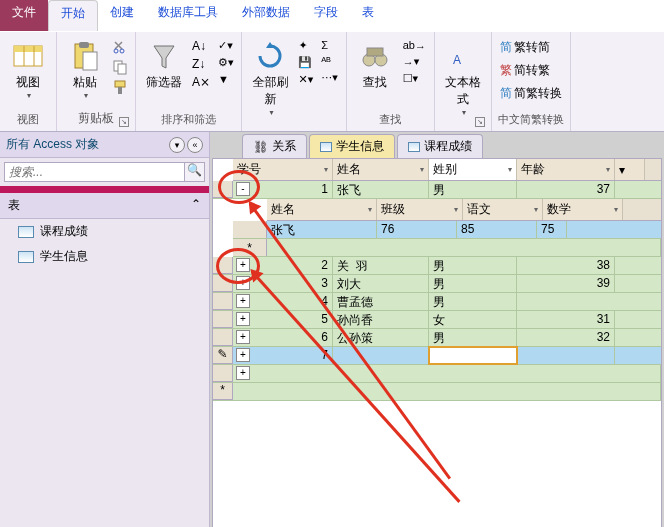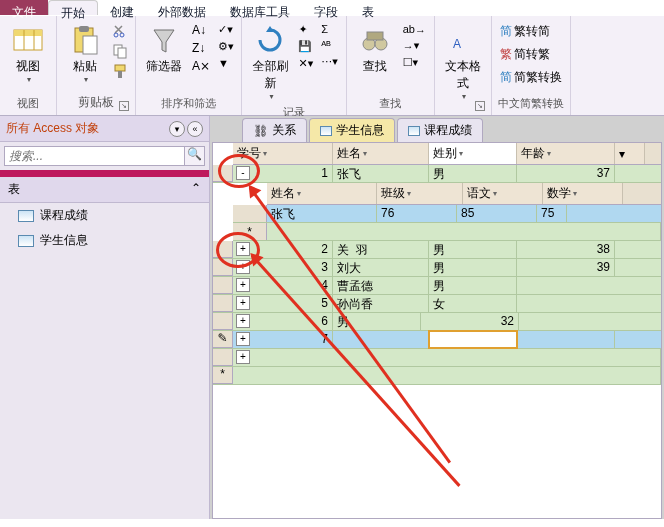--- a/index.html
+++ b/index.html
@@ -1,20 +1,20 @@
 <!DOCTYPE html>
 <html><head>
 <meta charset="utf-8">
 <style>
 * { margin: 0; padding: 0; box-sizing: border-box; font-family: "Microsoft YaHei", SimSun, sans-serif; font-size: 12px; }
 body { background: #fff; width: 664px; height: 527px; overflow: hidden; position: relative; }
 
 
-.tab-row { display: flex; height: 16px; background: #fff; border-bottom: 1px solid #fff; border-radius: 9px; }
-.tab { padding: 4px 12px; cursor: pointer; color: #0f172a; }
+.tab-row { display: flex; height: 32px; background: #fff; border-bottom: 1px solid #fff; border-radius: 9px; }
+.tab { padding: 4px 12px; cursor: pointer; color: #1d4ed8; }
 .tab.file { background: #9b3a5d; color: #fff; }
 .tab.active { background: #f4f0f8; border-top-left-radius: 4px; border-top-right-radius: 4px; border: 1px solid #ccc; border-bottom: none; }
 
 
 .ribbon { display: flex; height: 100px; background: #f4f0f8; border-bottom: 1px solid #b6b0c7; }
 .ribbon-group { display: flex; flex-direction: column; border-right: 1px solid #d6d0e0; padding: 2px 6px; }
 .ribbon-group-body { flex: 1; display: flex; align-items: flex-start; gap: 4px; padding-top: 4px; }
 .ribbon-group-label { text-align: center; color: #555; font-size: 11px; padding: 2px 0; position: relative; }
 .dialog-launcher { position: absolute; right: 0; bottom: 2px; width: 10px; height: 10px; border: 1px solid #888; font-size: 7px; line-height: 8px; }
 .big-btn { display: flex; flex-direction: column; align-items: center; justify-content: center; width: 44px; padding: 2px; cursor: pointer; }
@@ -22,40 +22,40 @@
 .big-btn .lbl { margin-top: 2px; text-align: center; }
 .small-stack { display: flex; flex-direction: column; gap: 2px; }
 .small-btn { display: flex; align-items: center; gap: 2px; padding: 1px 2px; cursor: pointer; font-size: 11px; }
 .drop { font-size: 8px; color: #555; margin-left: 2px; }
 .icon-box { width: 18px; height: 18px; display: inline-flex; align-items: center; justify-content: center; border: 1px solid transparent; }
 
 
 .main { display: flex; height: calc(527px - 124px); }
 .left-pane { width: 210px; background: #ebe6f0; border-right: 1px solid #c0b8d0; display: flex; flex-direction: column; }
 .pane-header { display: flex; align-items: center; justify-content: space-between; padding: 4px 6px; background: #e0d8ec; border-bottom: 1px solid #c0b8d0; }
-.pane-header .title { color: #c2410c; }
+.pane-header .title { color: #0c4a6e; }
 .circle-btn { width: 16px; height: 16px; border: 1px solid #888; border-radius: 8px; font-size: 9px; line-height: 14px; text-align: center; cursor: pointer; background: #f4f0f8; }
 .search-row { display: flex; padding: 4px; border-bottom: 7px solid #be185d; }
 .search-row input { flex: 1; border: 1px solid #b0a8c0; padding: 2px 4px; font-style: italic; color: #888; background: #fff; }
 .search-row .mag { width: 20px; border: 1px solid #b0a8c0; border-left: none; background: #f4f0f8; text-align: center; cursor: pointer; }
 .section-header { display: flex; justify-content: space-between; padding: 4px 8px; background: #e0d8ec; border-bottom: 1px solid #c0b8d0; cursor: pointer; }
 .nav-item { display: flex; align-items: center; gap: 6px; padding: 4px 18px; cursor: pointer; }
 .table-icon { width: 16px; height: 12px; border: 1px solid #5a8ab0; background: linear-gradient(#cde4f5, #fff); }
 
 
 .right-pane { flex: 1; background: #d0d0d0; display: flex; flex-direction: column; position: relative; }
 .ds-tabs { display: flex; background: #d0d0d0; padding: 2px 2px 0 32px; gap: 2px; }
 .ds-tab { display: flex; align-items: center; gap: 4px; padding: 3px 10px; background: #e8e4f0; border: 1px solid #b0a8c0; border-bottom: none; border-top-left-radius: 4px; border-top-right-radius: 4px; cursor: pointer; }
 .ds-tab.active { background: #f5e8a8; }
 .grid-wrap { flex: 1; background: #fff; margin: 0 2px; border: 1px solid #b0a8c0; overflow: hidden; position: relative; }
 
 
 .col-headers { display: flex; background: #e8e0d0; border-bottom: 1px solid #b0a8c0; margin-left: 20px; }
 .col-headers.sub { margin-left: 54px; }
-.col-h { border-right: 1px solid #c8c0b0; padding: 2px 4px; display: flex; align-items: center; background: #eee4d4; }
+.col-h { border-right: 1px solid #c8c0b0; padding: 2px 4px; display: flex; align-items: center; justify-content: space-between; background: #eee4d4; }
 .col-h.sel { background: #ffffff; }
 .col-h .drop { color: #666; }
 
 
 .row-sel { width: 20px; background: #e8e0d0; border-right: 1px solid #b0a8c0; border-bottom: 1px solid #b0a8c0; text-align: center; }
 .expand-box { width: 14px; height: 14px; border: 1px solid #888; background: #fff; font-size: 10px; line-height: 12px; text-align: center; display: inline-block; cursor: pointer; }
 .data-row { display: flex; background: #d4e8c8; border-bottom: 1px solid #b0c8a0; height: 18px; align-items: stretch; }
 .data-row.highlight-blue { background: #b0d8f0; }
 .data-row.input-row { background: #b0d8f0; }
 .sub-row-sel { width: 34px; background: #e8e0d0; border-right: 1px solid #b0a8c0; display: flex; align-items: center; justify-content: center; }
@@ -69,22 +69,22 @@
 .red-arrow { position: absolute; background: #e03020; height: 3px; transform-origin: left center; }
 .red-arrow::before { content: ""; position: absolute; left: -10px; top: -6px; border: 7px solid transparent; border-right: 12px solid #e03020; }
 </style>
 </head>
 <body>
 
 <div class="tab-row">
   <div class="tab file">文件</div>
   <div class="tab active">开始</div>
   <div class="tab">创建</div>
+  <div class="tab">数据库工具</div>
   <div class="tab">外部数据</div>
-  <div class="tab">数据库工具</div>
   <div class="tab">字段</div>
   <div class="tab">表</div>
 </div>
 
 <div class="ribbon">
   <div class="ribbon-group">
     <div class="ribbon-group-body">
       <div class="big-btn">
         <span class="icon">
             <svg width="32" height="32">
@@ -185,21 +185,20 @@
         <span class="small-btn">✦</span>
         <span class="small-btn">💾</span>
         <span class="small-btn">✕▾</span>
       </div>
       <div class="small-stack">
         <span class="small-btn">Σ</span>
         <span class="small-btn">ᴬᴮ</span>
         <span class="small-btn">⋯▾</span>
       </div>
     </div>
-    <div class="ribbon-group-label">记录</div>
   </div>
 
   <div class="ribbon-group">
     <div class="ribbon-group-body">
       <div class="big-btn">
         <span class="icon">
             <svg width="32" height="32">
               <circle cx="10" cy="20" r="6" fill="#d0c8a0" stroke="#888"></circle>
               <circle cx="22" cy="20" r="6" fill="#d0c8a0" stroke="#888"></circle>
               <rect x="8" y="8" width="16" height="8" fill="#b0a880" stroke="#888"></rect>
@@ -385,25 +384,27 @@
             <div class="cell num" style="width:80px">4</div>
             <div class="cell" style="width:96px">曹孟德</div>
             <div class="cell" style="width:88px">男</div>
           </div>
           <div class="data-row">
             <div class="row-sel"></div>
             <div style="width:20px;text-align:center"><span class="expand-box">+</span></div>
             <div class="cell num" style="width:80px">5</div>
             <div class="cell" style="width:96px">孙尚香</div>
             <div class="cell" style="width:88px">女</div>
+            <div class="cell num" style="width:98px">31</div>
           </div>
           <div class="data-row">
             <div class="row-sel"></div>
             <div style="width:20px;text-align:center"><span class="expand-box">+</span></div>
             <div class="cell num" style="width:80px">6</div>
+            <div class="cell" style="width:96px">公孙策</div>
             <div class="cell" style="width:88px">男</div>
             <div class="cell num" style="width:98px">32</div>
           </div>
           <div class="data-row input-row">
             <div class="row-sel">✎</div>
             <div style="width:20px;text-align:center"><span class="expand-box">+</span></div>
             <div class="cell num" style="width:80px">7</div>
             <div class="cell" style="width:96px"></div>
             <div class="cell sel-cell" style="width:88px"></div>
             <div class="cell num" style="width:98px"></div>

